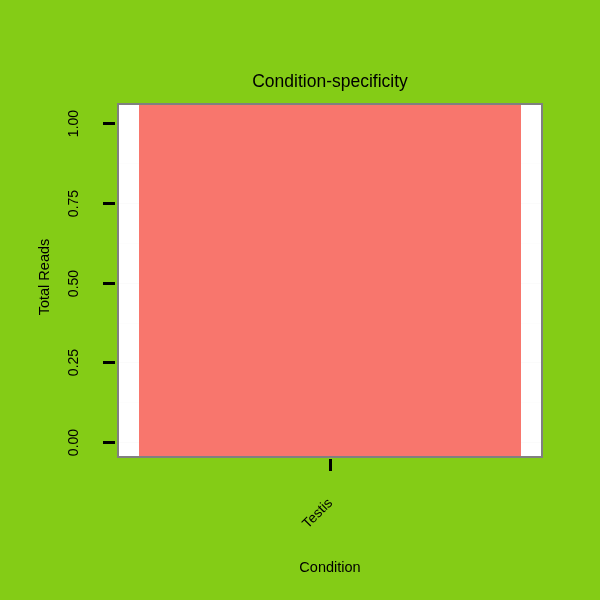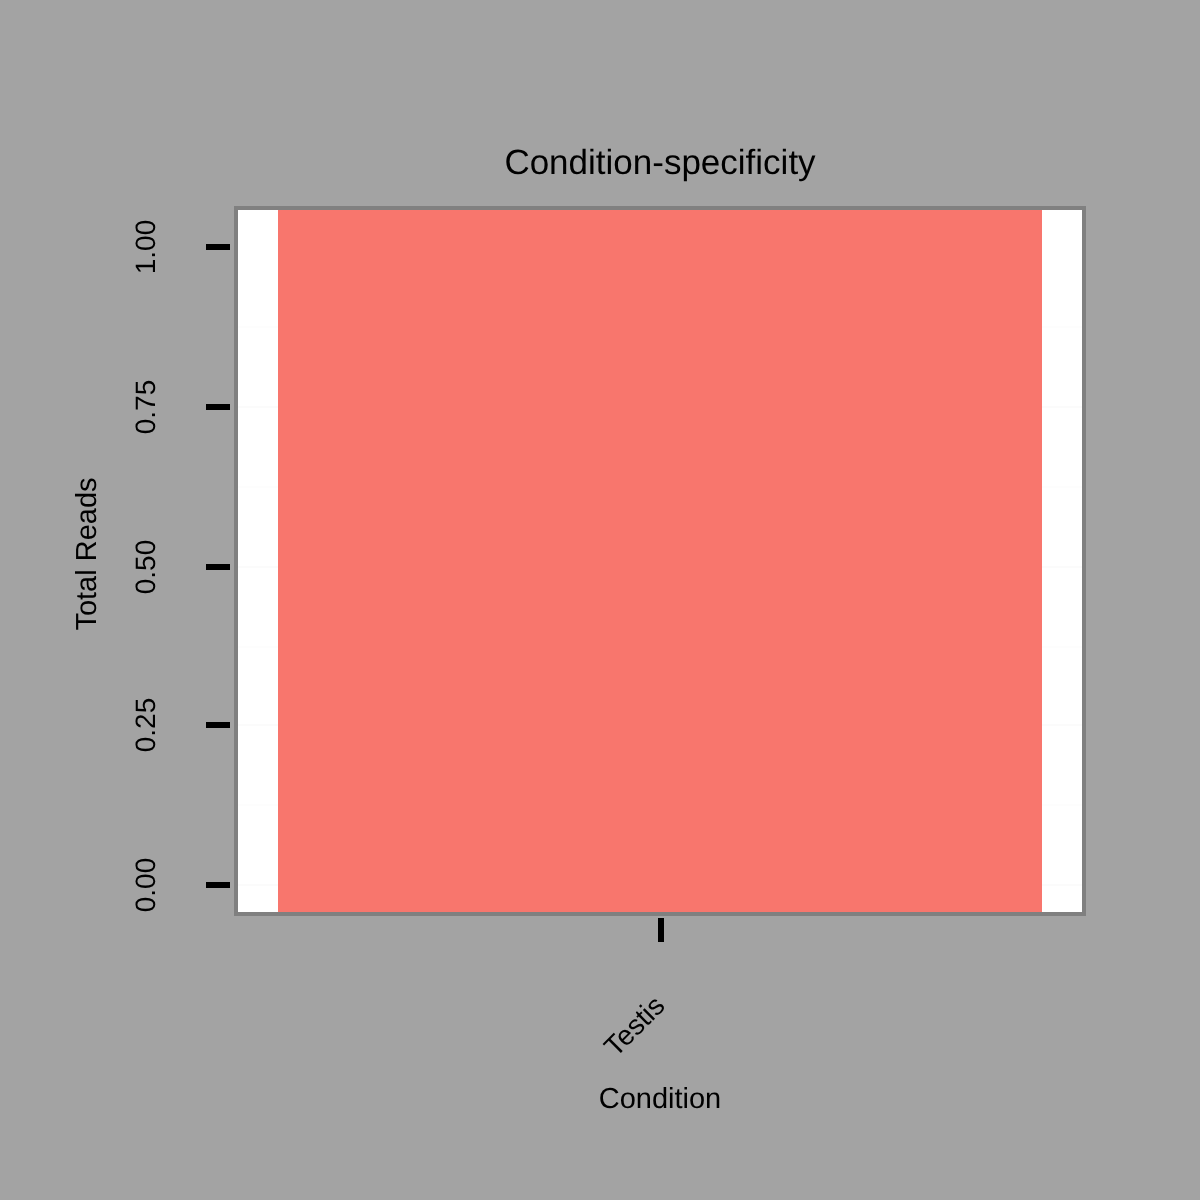--- a/index.html
+++ b/index.html
@@ -12,21 +12,21 @@
     height: 600px;
     font-family: "Liberation Sans", sans-serif;
     color: #000000;
     overflow: hidden;
   }
 
   #plot-root {
     position: relative;
     width: 600px;
     height: 600px;
-    background: #a3a3a3;
+    background: #84cc16;
   }
 
   
   #chart-title {
     position: absolute;
     left: 117px;
     top: 71px;
     width: 426px;
     text-align: center;
     font-size: 17.5px;
@@ -126,21 +126,21 @@
     font-size: 14.5px;
     color: #000000;
     text-align: center;
     white-space: nowrap;
     transform-origin: 50% 50%;
     transform: rotate(-90deg);
   }
   #x-axis-title {
     position: absolute;
     left: 117px;
-    top: 542px;
+    top: 559px;
     width: 426px;
     font-size: 14.5px;
     color: #000000;
     text-align: center;
     white-space: nowrap;
   }
 </style>
 </head>
 <body>
 

